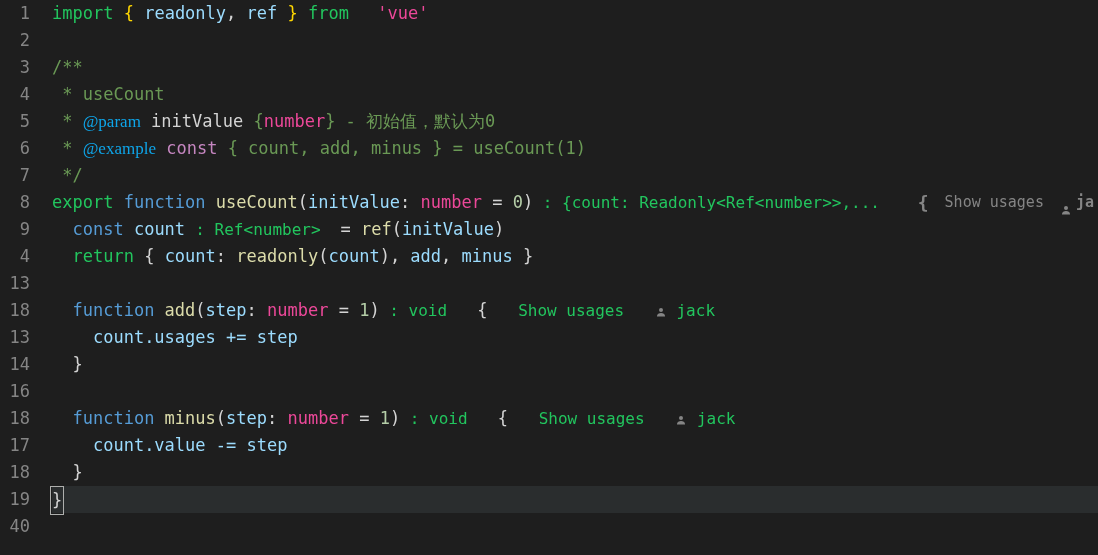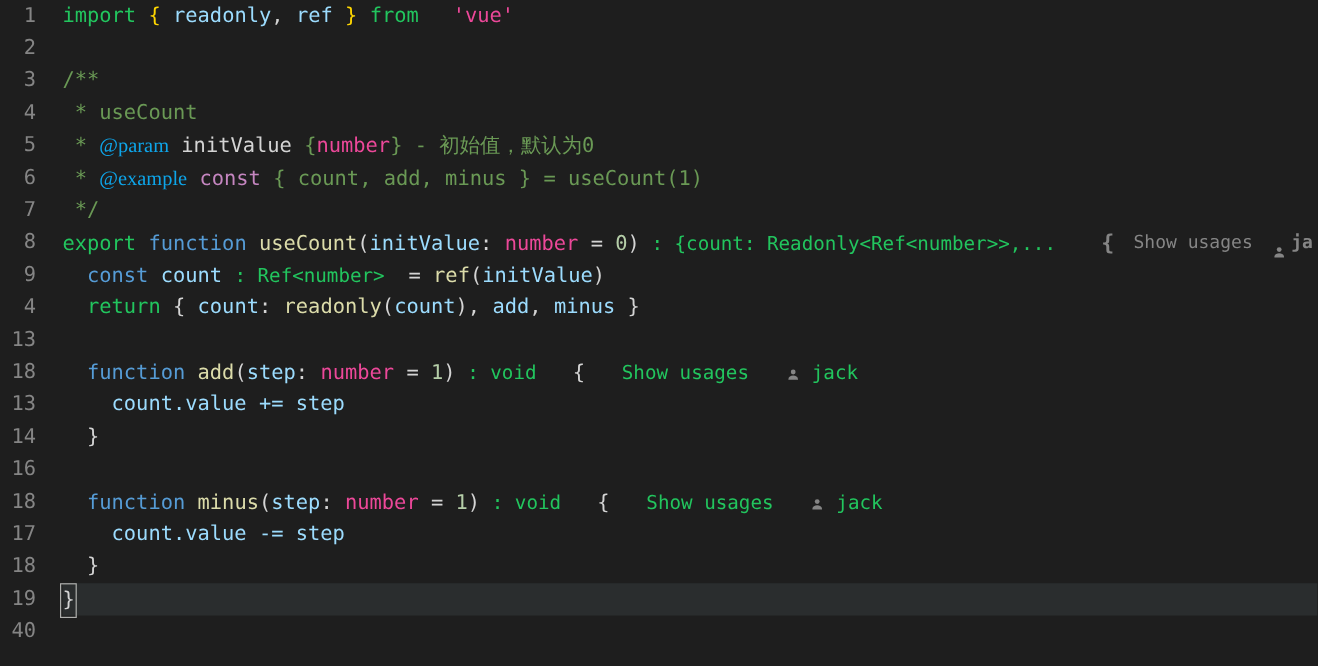--- a/index.html
+++ b/index.html
@@ -138,21 +138,21 @@
 
     <div class="line"><span>  </span><span class="kw">return</span><span class="punct"> { </span><span class="ident">count</span><span class="punct">: </span><span class="fn">readonly</span><span class="punct">(</span><span class="ident">count</span><span class="punct">)</span><span class="punct">, </span><span class="ident">add</span><span class="punct">, </span><span class="ident">minus</span><span class="punct"> }</span></div>
 
     <div class="line"></div>
 
     <div class="line"><span>  </span><span class="kw2" style="color:#569cd6">function</span><span class="fn"> add</span><span class="punct">(</span><span class="ident">step</span><span class="punct">: </span><span class="type">number</span><span class="punct"> = </span><span class="num">1</span><span class="punct">)</span><span class="inlay"> : void </span><span class="punct">  {</span><span>   </span><span class="inlay su" style="cursor:pointer">Show usages</span><span>   </span><span class="inlay author"><svg class="person-icon" viewBox="0 0 24 24" fill="#858585" style="display:inline;vertical-align:middle">
             <circle cx="12" cy="8" r="4"></circle>
             <path d="M4 20c0-4 4-6 8-6s8 2 8 6v1H4z"></path>
           </svg> <span>jack</span></span></div>
 
-    <div class="line"><span>    </span><span class="ident">count.value += step</span></div>
+    <div class="line"><span>    </span><span class="ident">count.usages += step</span></div>
 
     <div class="line"><span>  </span><span class="punct">}</span></div>
 
     <div class="line"></div>
 
     <div class="line"><span>  </span><span class="kw2" style="color:#569cd6">function</span><span class="fn"> minus</span><span class="punct">(</span><span class="ident">step</span><span class="punct">: </span><span class="type">number</span><span class="punct"> = </span><span class="num">1</span><span class="punct">)</span><span class="inlay"> : void </span><span class="punct">  {</span><span>   </span><span class="inlay su" style="cursor:pointer">Show usages</span><span>   </span><span class="inlay author"><svg class="person-icon" viewBox="0 0 24 24" fill="#858585" style="display:inline;vertical-align:middle">
             <circle cx="12" cy="8" r="4"></circle>
             <path d="M4 20c0-4 4-6 8-6s8 2 8 6v1H4z"></path>
           </svg> <span>jack</span></span></div>
 

